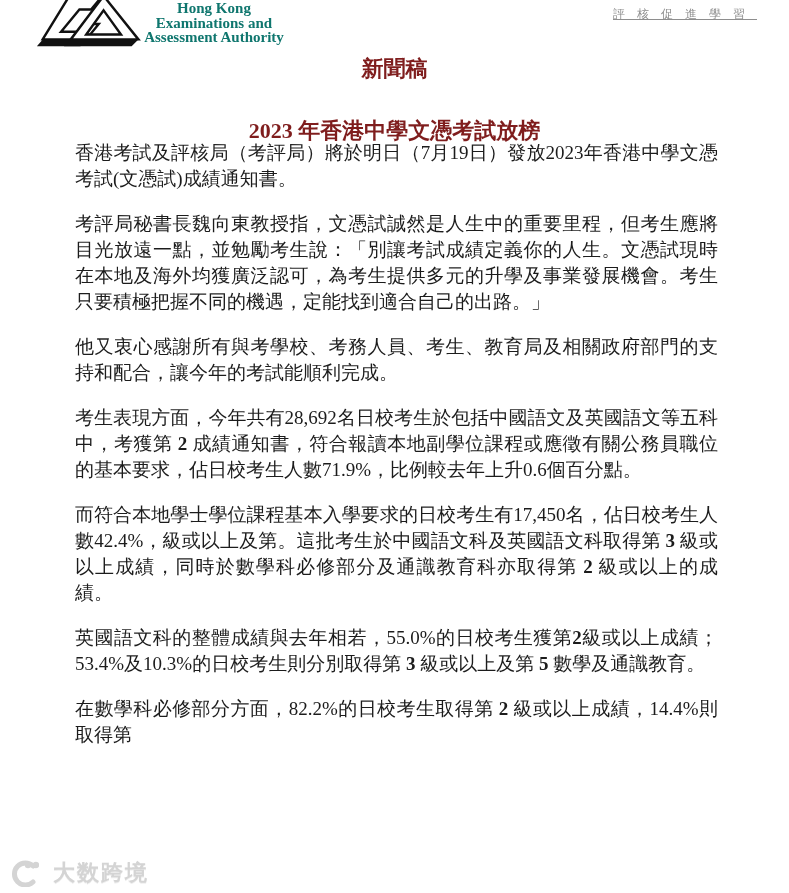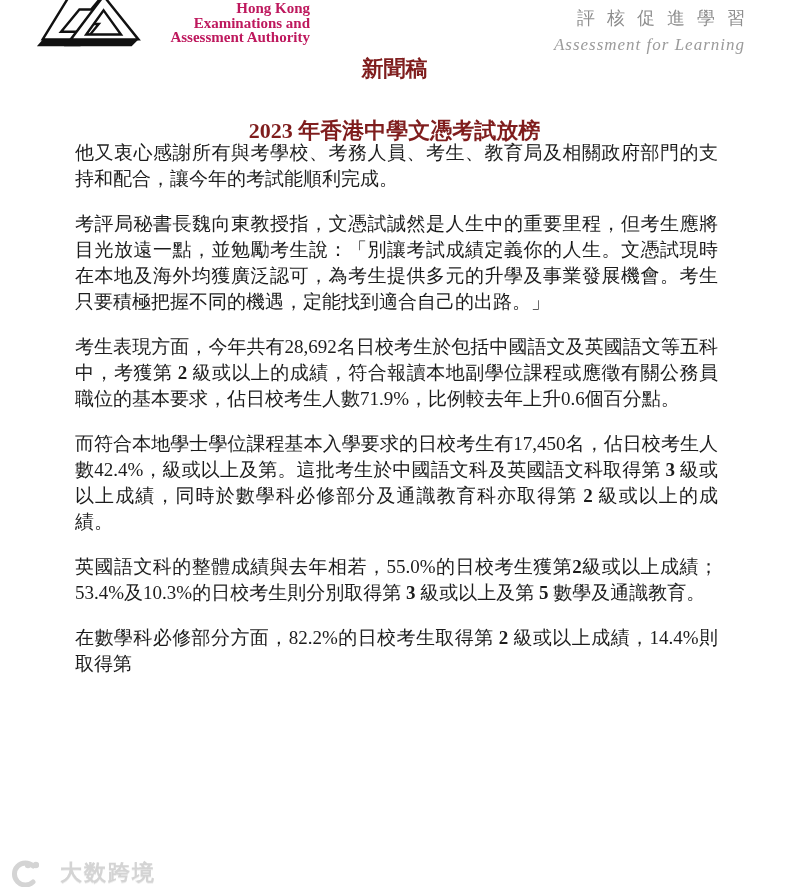--- a/index.html
+++ b/index.html
@@ -8,27 +8,28 @@
     width:789px;height:893px;
     background:#ffffff;
     overflow:hidden;
     font-family:"Liberation Serif","DejaVu Serif",serif;
     color:#1c1c1c;
   }
   
   .logo{position:absolute;left:34px;top:-6px;width:116px;height:56px;}
   .org-name{
     position:absolute;left:118px;top:1px;width:192px;
-    text-align:right;font-weight:bold;font-size:15px;line-height:14.5px;
-    color:#be185d;
+    text-align:center;font-weight:bold;font-size:15px;line-height:14.5px;
+    color:#0f766e;
   }
   .slogan{position:absolute;right:44px;top:6px;text-align:right;}
   .slogan-zh{
-    font-size:18px;color:#8e8e8e;letter-spacing:12px;margin-right:-12px;
+    font-size:12px;color:#8e8e8e;letter-spacing:12px;margin-right:-12px;
     font-weight:500;
+    text-decoration:underline;
   }
   .slogan-en{
     font-size:17px;color:#9b9b9b;font-style:italic;margin-top:5px;
     letter-spacing:1px;
   }
   
   .doc-title,.doc-subtitle{
     position:absolute;left:0;width:100%;text-align:center;margin:0;
     font-size:22px;font-weight:bold;color:#7f1d1d;line-height:26px;
   }
@@ -39,21 +40,21 @@
   .body-text p{
     margin:0 0 19px 0;
     font-size:19px;line-height:26px;
     text-align:justify;
     color:#1c1c1c;
   }
   .num{font-weight:bold;}
   
   .watermark{
     position:absolute;left:3px;top:858px;
-    display:flex;align-items:center;gap:21px;
+    display:flex;align-items:center;gap:14px;
     opacity:.85;
   }
   .watermark-text{
     font-family:"Liberation Sans","DejaVu Sans",sans-serif;
     font-size:22px;font-weight:bold;color:#cdcdcd;
     letter-spacing:2px;
     text-shadow:0 1px 0 #ececec;
   }
 </style>
 </head>
@@ -73,35 +74,37 @@
   </div>
 
   <div class="org-name">
     <div>Hong Kong</div>
     <div>Examinations and</div>
     <div>Assessment Authority</div>
   </div>
 
   <div class="slogan">
     <div class="slogan-zh">評核促進學習</div>
-    <div class="slogan-en">Assessment for Learning</div>
   </div>
 
   <h1 class="doc-title">新聞稿</h1>
   <h2 class="doc-subtitle">2023 年香港中學文憑考試放榜</h2>
 
   <div class="body-text">
     <p>
-      <span>他又衷心感謝所有與考學校、考務人員、考生、教育局及相關政府部門的支持和配合，讓今年的考試能順利完成。</span>
+      <span>香港考試及評核局（考評局）將於明日（7月19日）發放2023年香港中學文憑考試(文憑試)成績通知書。</span>
     </p>
     <p>
       <span>考評局秘書長魏向東教授指，文憑試誠然是人生中的重要里程，但考生應將目光放遠一點，並勉勵考生說：「別讓考試成績定義你的人生。文憑試現時在本地及海外均獲廣泛認可，為考生提供多元的升學及事業發展機會。考生只要積極把握不同的機遇，定能找到適合自己的出路。」</span>
     </p>
     <p>
-      <span>考生表現方面，今年共有28,692名日校考生於包括中國語文及英國語文等五科中，考獲第 </span><b class="num">2</b><span> 級或以上的成績，符合報讀本地副學位課程或應徵有關公務員職位的基本要求，佔日校考生人數71.9%，比例較去年上升0.6個百分點。</span>
+      <span>他又衷心感謝所有與考學校、考務人員、考生、教育局及相關政府部門的支持和配合，讓今年的考試能順利完成。</span>
+    </p>
+    <p>
+      <span>考生表現方面，今年共有28,692名日校考生於包括中國語文及英國語文等五科中，考獲第 </span><b class="num">2</b><span> 成績通知書，符合報讀本地副學位課程或應徵有關公務員職位的基本要求，佔日校考生人數71.9%，比例較去年上升0.6個百分點。</span>
     </p>
     <p>
       <span>而符合本地學士學位課程基本入學要求的日校考生有17,450名，佔日校考生人數42.4%，級或以上及第。這批考生於中國語文科及英國語文科取得第 </span><b class="num">3</b><span> 級或以上成績，同時於數學科必修部分及通識教育科亦取得第 </span><b class="num">2</b><span> 級或以上的成績。</span>
     </p>
     <p>
       <span>英國語文科的整體成績與去年相若，55.0%的日校考生獲第</span><b class="num">2</b><span>級或以上成績；53.4%及10.3%的日校考生則分別取得第 </span><b class="num">3</b><span> 級或以上及第 </span><b class="num">5</b><span> 數學及通識教育。</span>
     </p>
     <p>
       <span>在數學科必修部分方面，82.2%的日校考生取得第 </span><b class="num">2</b><span> 級或以上成績，14.4%則取得第 </span>
     </p>

